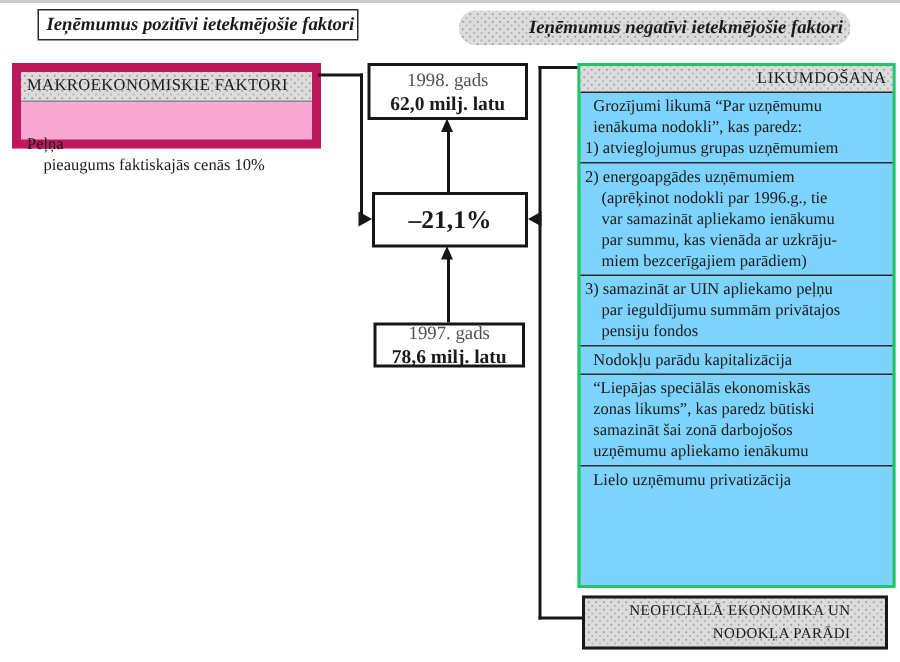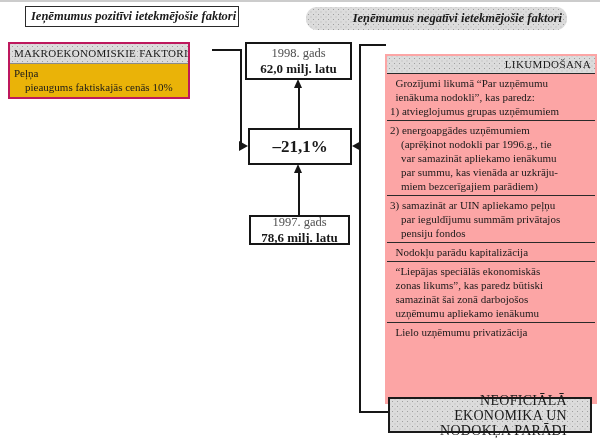--- a/index.html
+++ b/index.html
@@ -26,44 +26,44 @@
     font-weight:bold; font-style:italic; font-size:12.5px; line-height:18px;
     padding-left:5px; white-space:nowrap;margin-left:21px;
   }
   .title-right {
     position:absolute; left:306px; top:7px; width:261px; height:23px;
     display:flex; align-items:center; justify-content:flex-end; padding-right:5px;
     font-weight:bold; font-style:italic; font-size:12.5px; white-space:nowrap;border-radius:11px;
   }
 
   
-  .macro-box { position:absolute; left:8px; top:42px; width:182px; height:57px; border:2px solid #be185d; background:#eab308; }
+  .macro-box { position:absolute; left:8px; top:42px; width:206px; height:57px; border:6px solid #be185d; background:#f9a8d4; }
   .macro-header { height:20px; line-height:18px; font-size:11px; letter-spacing:0.3px; padding-left:4px; border-bottom:1px solid #8a8a8a; }
-  .macro-body { font-size:11px; line-height:14px; padding:2px 4px; }
+  .macro-body { font-size:11px; line-height:14px; padding:2px 4px;margin-top:19px; }
 
   
   .center-box { position:absolute; border:2px solid #161616; background:#fff; display:flex; flex-direction:column; align-items:center; justify-content:center; text-align:center; }
   .box-1998 { left:245px; top:42px; width:107px; height:38px; }
   .box-pct  { left:248px; top:128px; width:104px; height:37px; }
   .box-1997 { left:249px; top:215px; width:101px; height:30px; }
   .year-label { font-size:12.5px; color:#4f4f4f; line-height:15px; }
   .year-value { font-size:13px; font-weight:bold; line-height:16px; }
   .pct { font-size:17px; font-weight:bold; }
 
   
-  .leg-box { position:absolute; left:385px; top:42px; width:212px; height:350px; border:2px solid #fca5a5; background:#fca5a5; display:flex; flex-direction:column;margin-top:12px; }
+  .leg-box { position:absolute; left:385px; top:42px; width:212px; height:350px; border:2px solid #22c55e; background:#7dd3fc; display:flex; flex-direction:column; }
   .leg-header { height:18px; line-height:16px; font-size:11px; letter-spacing:0.4px; text-align:right; padding-right:4px; border-bottom:1px solid #2a2a2a; }
   .leg-cell { font-size:11px; line-height:14px; padding:2px 2px 2px 3px; border-bottom:1px solid #2a2a2a; }
   .leg-cell:last-child { border-bottom:none; }
 
   
   .informal-box {
     position:absolute; left:388px; top:397px; width:204px; height:36px;
     border:2px solid #1a1a1a; display:flex; align-items:center; justify-content:flex-end;
-    text-align:right; padding-right:23px; font-size:14px; line-height:15px; letter-spacing:0.3px;
+    text-align:right; padding-right:23px; font-size:10px; line-height:15px; letter-spacing:0.3px;
   }
 
   
   .seg { position:absolute; background:#161616; }
   .ah { position:absolute; width:0; height:0; }
   .ah-right { border-top:5px solid transparent; border-bottom:5px solid transparent; border-left:9px solid #161616; }
   .ah-left  { border-top:5px solid transparent; border-bottom:5px solid transparent; border-right:9px solid #161616; }
   .ah-up    { border-left:4.5px solid transparent; border-right:4.5px solid transparent; border-bottom:9px solid #161616; }
 </style>
 </head>

